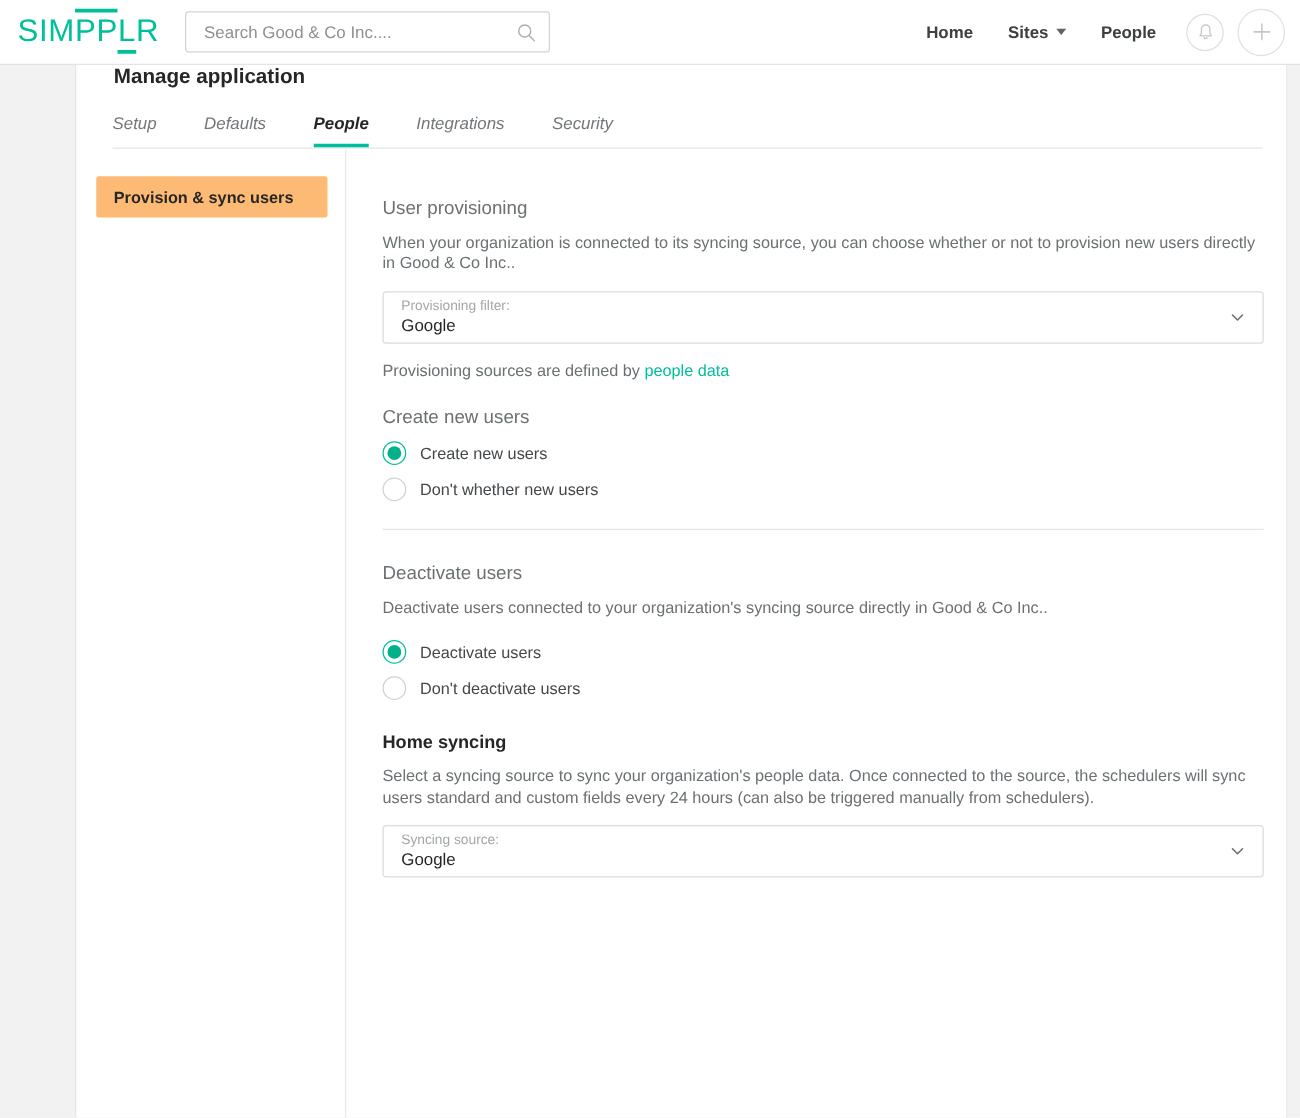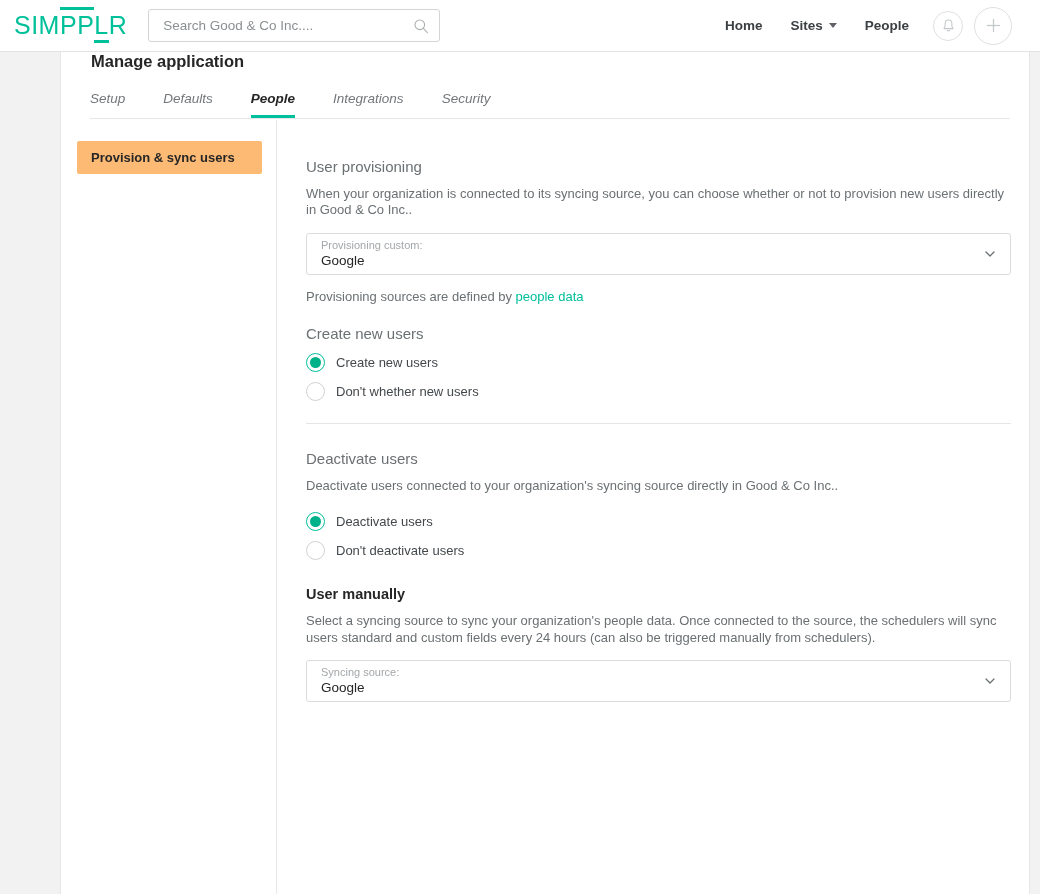--- a/index.html
+++ b/index.html
@@ -55,21 +55,21 @@
     font-size: 13.5px;
     color: #55595c;
     background: transparent;
   }
   #searchbox input::placeholder { color: #8b9093; }
   .search-icon { width: 16px; height: 16px; flex: none; opacity: .55; }
 
   #topnav {
     margin-left: auto;
     display: flex; align-items: center; gap: 0px;
-    padding-right: 28px;
+    padding-right: 12px;
   }
   .navlink {
     font-size: 13.5px; color: #3c4043; font-weight: 700;
     padding: 0 14px; cursor: pointer;
     display: flex; align-items: center; gap: 6px;
     white-space: nowrap;
   }
   .caret-dn {
     width: 0; height: 0;
     border-left: 4px solid transparent;
@@ -263,21 +263,21 @@
     </div>
     <div id="subnav-divider"></div>
 
     <div id="content">
 
       <section>
         <h2 class="sec-h">User provisioning</h2>
         <p class="sec-p">When your organization is connected to its syncing source, you can choose whether or not to provision new users directly in Good &amp; Co Inc..</p>
 
         <div class="field">
-          <div class="flabel">Provisioning custom:</div>
+          <div class="flabel">Provisioning filter:</div>
           <div class="fvalue">Google</div>
           <svg class="chev" viewBox="0 0 12 12">
             <polyline points="2,4 6,8 10,4" fill="none" stroke="#6b7073" stroke-width="1.3" stroke-linecap="round" stroke-linejoin="round"></polyline>
           </svg>
         </div>
 
         <p class="sec-p" style="margin-bottom:20px;">
           <span>Provisioning sources are defined by </span><span class="link">people data</span>
         </p>
       </section>
@@ -308,21 +308,21 @@
         </div>
         <div class="radio-row">
           <span class="radio"></span>
           <span class="radio-label">Don't deactivate users</span>
         </div>
       </section>
 
       <div class="gap-md"></div>
 
       <section>
-        <h2 class="sec-h strong">User manually</h2>
+        <h2 class="sec-h strong">Home syncing</h2>
         <p class="sec-p">Select a syncing source to sync your organization's people data. Once connected to the source, the schedulers will sync users standard and custom fields every 24 hours (can also be triggered manually from schedulers).</p>
 
         <div class="field">
           <div class="flabel">Syncing source:</div>
           <div class="fvalue">Google</div>
           <svg class="chev" viewBox="0 0 12 12">
             <polyline points="2,4 6,8 10,4" fill="none" stroke="#6b7073" stroke-width="1.3" stroke-linecap="round" stroke-linejoin="round"></polyline>
           </svg>
         </div>
       </section>

